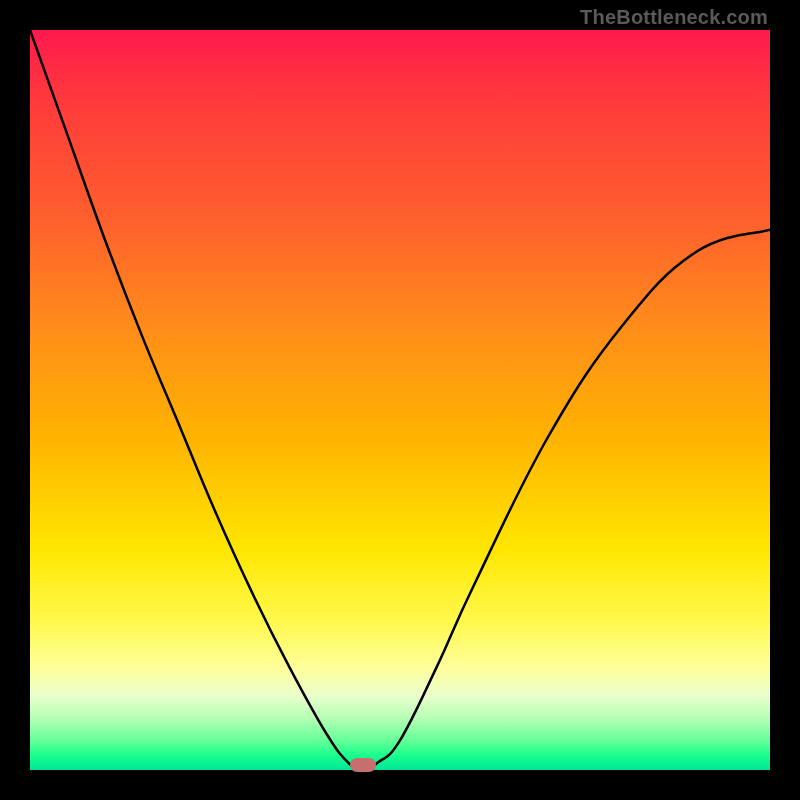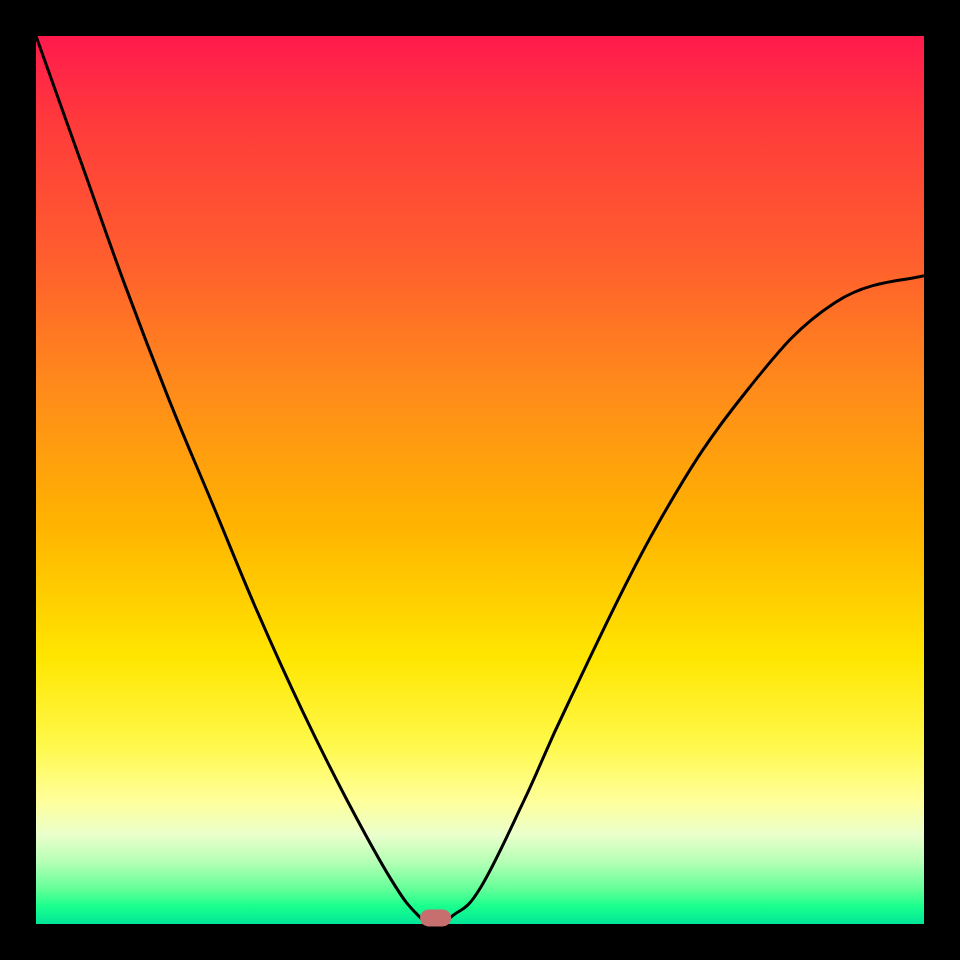--- a/index.html
+++ b/index.html
@@ -54,19 +54,20 @@
     width: 26px;
     height: 14px;
     background: #c76f6f;
     border-radius: 7px;
   }
 </style>
 </head>
 <body>
 
 <div class="outer">
+  <div class="watermark">TheBottleneck.com</div>
   <div class="plot">
     <svg class="curve" viewBox="0 0 740 740" preserveAspectRatio="none">
       <path id="curve-path" fill="none" stroke="#000" stroke-width="2.5" d="M 0 0 C 7.4 20.7 22.2 62.2 37.0 103.6 C 51.8 145.0 59.2 167.2 74.0 207.2 C 88.8 247.2 96.2 266.4 111.0 303.4 C 125.8 340.4 133.2 356.7 148.0 392.2 C 162.8 427.7 170.2 447.0 185.0 481.0 C 199.8 515.0 207.2 531.3 222.0 562.4 C 236.8 593.5 244.2 608.3 259.0 636.4 C 273.8 664.5 284.2 683.8 296.0 703.0 C 307.8 722.2 310.8 725.2 318.2 732.6 C 325.6 740.0 327.1 740.0 333.0 740.0 C 338.9 740.0 340.4 738.5 347.8 732.6 C 355.2 726.7 358.2 729.6 370.0 710.4 C 381.8 691.2 392.2 667.5 407.0 636.4 C 421.8 605.3 421.8 600.9 444.0 555.0 C 466.2 509.1 488.4 458.8 518.0 407.0 C 547.6 355.2 562.4 333.0 592.0 296.0 C 621.6 259.0 636.4 241.2 666.0 222.0 C 695.6 202.8 725.2 204.2 740.0 199.8"></path>
     </svg>
     <div id="marker" class="marker" style="left: 320px; top: 728px; background: rgb(199, 111, 111);"></div>
   </div>
 </div>
 
 </body></html>

